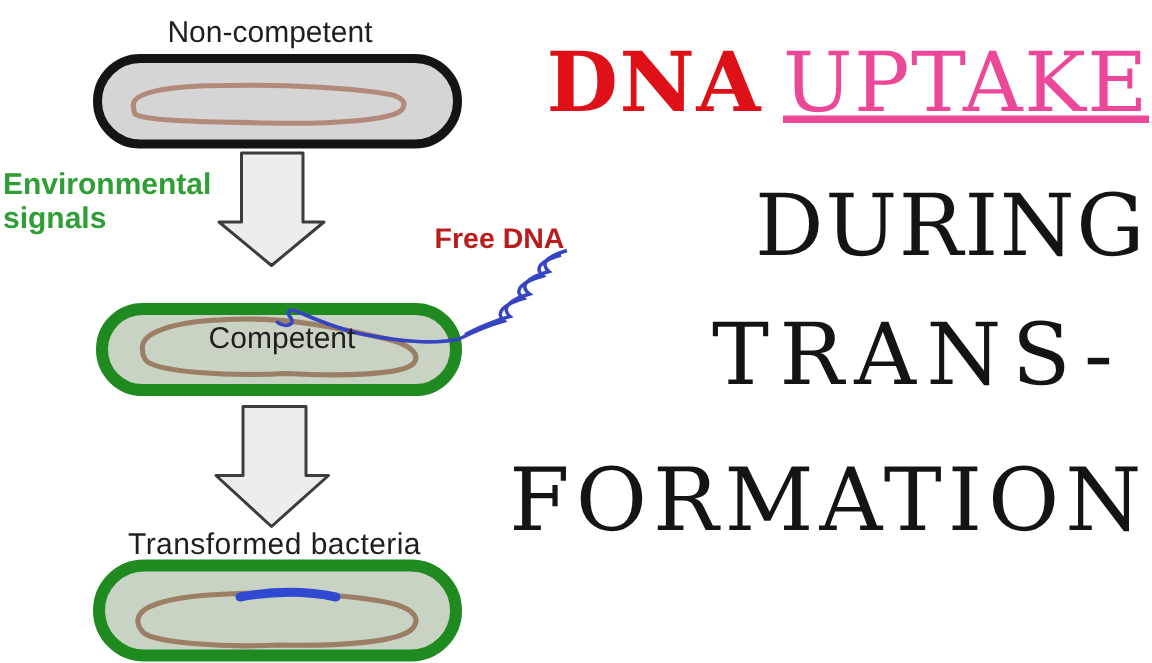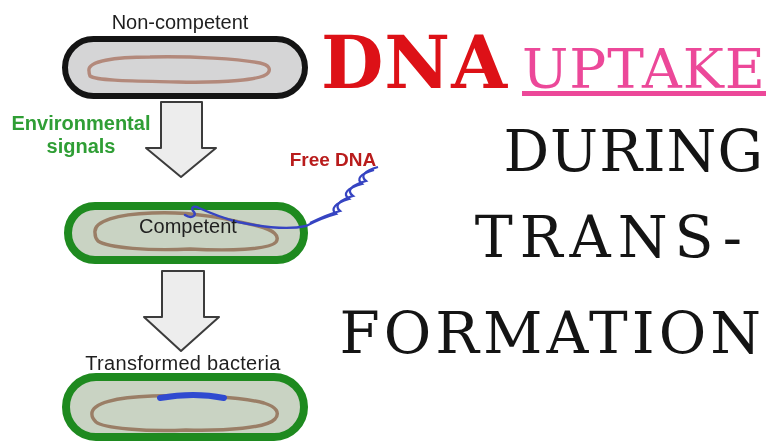--- a/index.html
+++ b/index.html
@@ -13,34 +13,34 @@
 
   .lbl {
     position:absolute; color:#1f1f1f; font-size:20px; line-height:1.05;
     text-align:center; white-space:nowrap;
   }
   .lbl-noncompetent { left:98px;  top:12px;  width:164px; }
   .lbl-competent    { left:118px; top:176px; width:140px;margin-top:40px; }
   .lbl-transformed  { left:64px;  top:353px; width:238px; letter-spacing:0.3px; }
   .lbl-env {
     left:2px; top:112px; width:158px; font-weight:bold; color:#2f9e35;
-    font-size:20px; line-height:23px; text-align:center; white-space:normal;
+    font-size:20px; line-height:23px; text-align:left; white-space:normal;
   }
   .lbl-freedna {
     left:280px; top:150px; width:106px; font-weight:bold; color:#b91c1c;
     font-size:19px; text-align:center;
   }
 
   .hl {
     position:absolute; font-family:"DejaVu Serif", serif; color:#141414;
     line-height:1; white-space:nowrap;
   }
   .hl-line1 { top:27px; right:2px; }
   .word-dna {
-    font-size:72px; font-weight:bold; color:#dd1117;
+    font-size:55px; font-weight:bold; color:#dd1117;
     letter-spacing:1px; margin-right:14px;
   }
   .word-uptake {
     font-size:55px; color:#ec4899; letter-spacing:1px;text-decoration:underline;
   }
   .hl-line2 { top:123px; right:4px; font-size:57px; letter-spacing:1px; }
   .hl-line3 { top:209px; right:19px; font-size:57px; letter-spacing:7px; }
   .hl-line4 { top:304px; right:3px; font-size:58px; letter-spacing:4px; }
 </style>
 </head>

